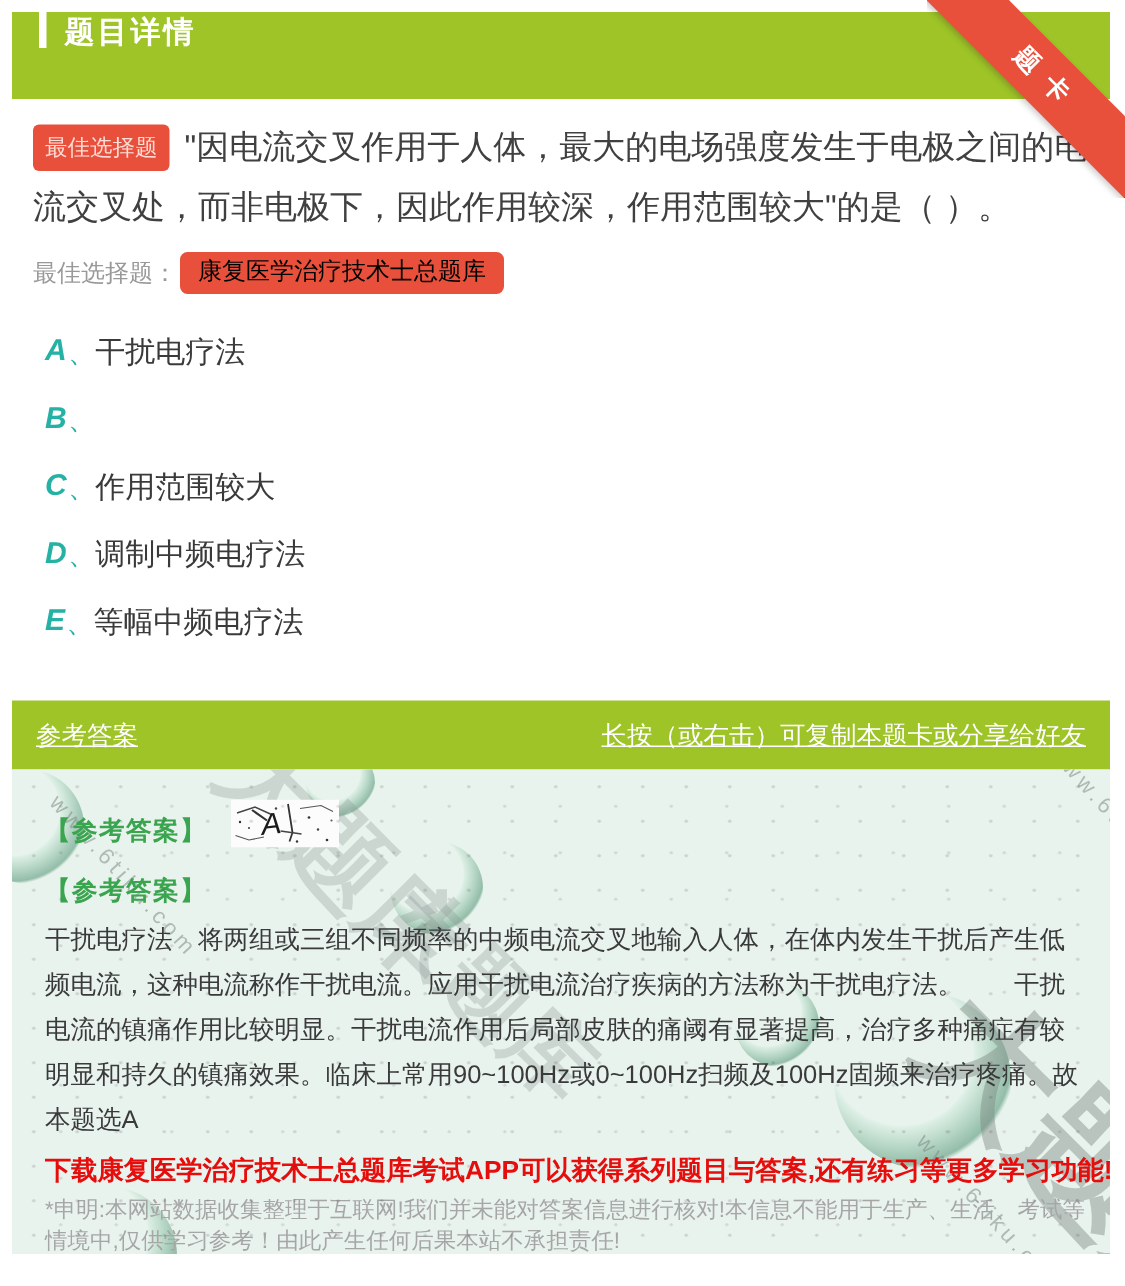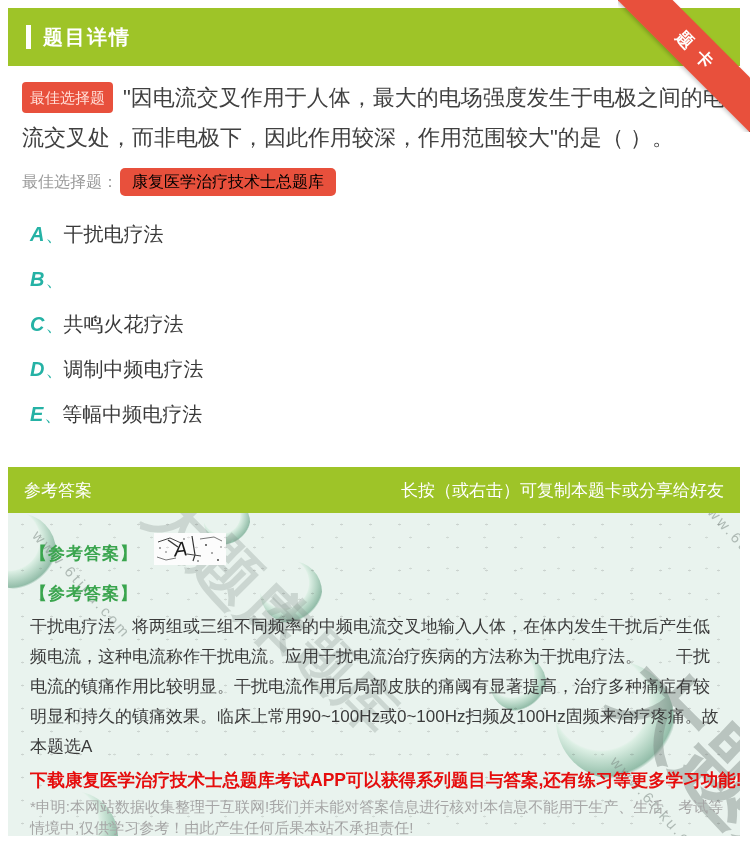--- a/index.html
+++ b/index.html
@@ -3,21 +3,21 @@
 <meta charset="utf-8">
 <style>
   html,body{margin:0;padding:0;}
   body{
     width:750px;height:857px;background:#ffffff;position:relative;overflow:hidden;
     font-family:"Liberation Sans","DejaVu Sans",sans-serif;
   }
   .page{position:absolute;left:8px;top:8px;width:732px;}
 
   
-  .header{height:58px;background:#9ec428;display:flex;align-items:center;padding-left:18px;box-sizing:border-box;}
+  .header{height:58px;background:#9ec428;display:flex;align-items:flex-start;padding-left:18px;box-sizing:border-box;}
   .header .tick{width:5px;height:24px;background:#ffffff;margin-right:12px;}
   .header .title{color:#ffffff;font-size:20px;font-weight:bold;letter-spacing:2px;}
 
   
   .ribbon-wrap{position:absolute;top:0;right:0;width:132px;height:132px;overflow:hidden;z-index:20;}
   .ribbon{
     position:absolute;top:30px;right:-52px;width:215px;padding:8px 0;text-align:center;
     transform:rotate(45deg);
     background:linear-gradient(90deg,#a93226 0 5%,#e8503c 5% 95%,#a93226 95% 100%);
     color:#fff;font-size:17px;font-weight:bold;letter-spacing:10px;text-indent:10px;
@@ -36,21 +36,21 @@
 
   .options{margin-top:16px;}
   .option-row{height:45px;display:flex;align-items:center;}
   .opt-letter{color:#25b2a5;font-style:italic;font-weight:bold;font-size:20px;margin-left:8px;}
   .opt-sep{color:#25b2a5;font-size:18px;margin-left:1px;}
   .opt-text{color:#3a3a3a;font-size:20px;}
 
   
   .answer-bar{
     margin-top:30px;height:46px;background:#9ec428;display:flex;justify-content:space-between;
-    align-items:center;padding:0 16px;box-sizing:border-box;color:#ffffff;font-size:17px;
+    align-items:center;padding:0 16px;box-sizing:border-box;color:#ffffff;font-size:17px;text-decoration:underline;
   }
 
   
   .answer-section{position:relative;background:#e9f3ee;height:323px;overflow:hidden;}
   .as-content{position:relative;z-index:3;padding:20px 18px 0 22px;}
   .ref-row{display:flex;align-items:flex-end;}
   .green-label{color:#3aa54e;font-size:17px;font-weight:bold;letter-spacing:1px;}
   .captcha{margin-left:16px;display:block;}
   .analysis-label{margin-top:17px;}
   .analysis-text{margin-top:7px;font-size:17px;line-height:30px;color:#3a3a3a;}
@@ -99,21 +99,21 @@
           <span class="opt-sep">、</span>
         <span class="opt-text">干扰电疗法</span>
       </div>
       <div class="option-row">
         <span class="opt-letter">B</span>
           <span class="opt-sep">、</span>
       </div>
       <div class="option-row">
         <span class="opt-letter">C</span>
           <span class="opt-sep">、</span>
-        <span class="opt-text">共鸣火花疗法</span>
+        <span class="opt-text">作用范围较大</span>
       </div>
       <div class="option-row">
         <span class="opt-letter">D</span>
           <span class="opt-sep">、</span>
         <span class="opt-text">调制中频电疗法</span>
       </div>
       <div class="option-row">
         <span class="opt-letter">E</span>
           <span class="opt-sep">、</span>
         <span class="opt-text">等幅中频电疗法</span>

